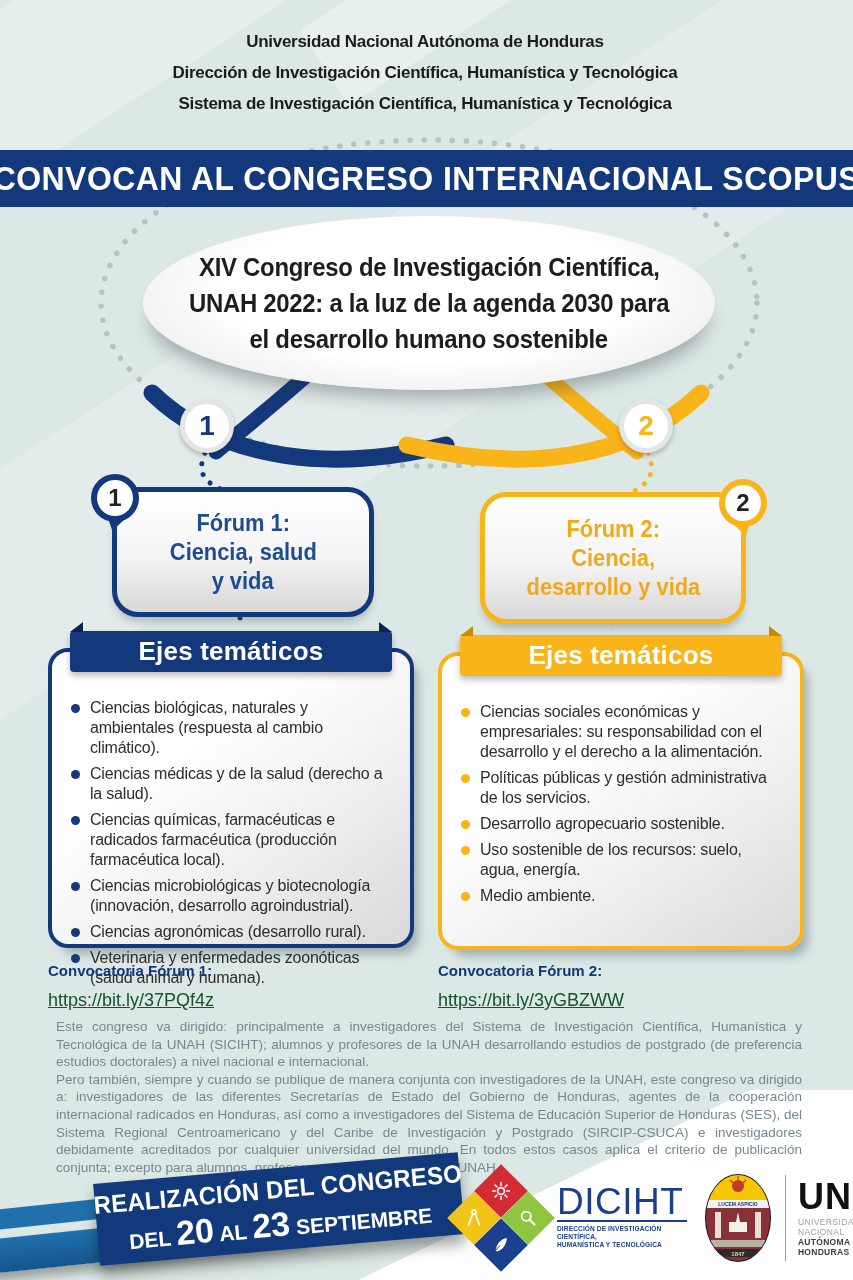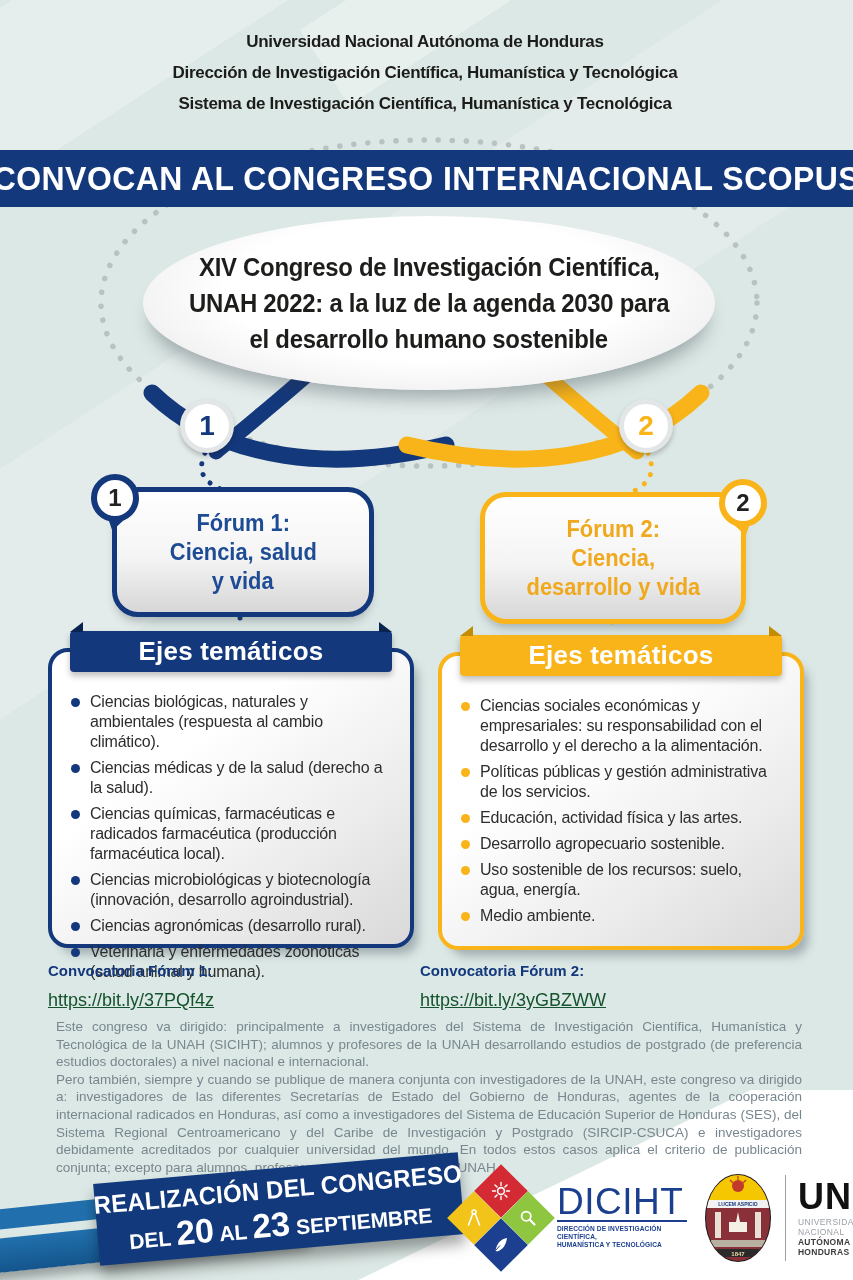--- a/index.html
+++ b/index.html
@@ -109,34 +109,34 @@
   .ejes-ribbon::before,.ejes-ribbon::after{content:"";position:absolute;top:-9px;width:0;height:0;border-style:solid;}
   .ejes-ribbon::before{left:0;border-width:0 0 10px 13px;}
   .ejes-ribbon::after{right:0;border-width:0 13px 10px 0;}
   .e1 .ejes-ribbon::before{border-color:transparent transparent #0a2450 transparent;}
   .e1 .ejes-ribbon::after{border-color:transparent #0a2450 transparent transparent;border-width:0 0 10px 13px;border-color:transparent transparent #0a2450;transform:scaleX(-1);}
   .e2 .ejes-ribbon::before{border-color:transparent transparent #c48c00;}
   .e2 .ejes-ribbon::after{border-width:0 0 10px 13px;border-color:transparent transparent #c48c00;transform:scaleX(-1);}
   .ejes-list{list-style:none;margin:0;padding:40px 16px 0 16px;}
   .ejes-list li{
     position:relative;padding-left:22px;margin-bottom:6px;
-    font-size:16px;line-height:20px;color:#2d2d2d;letter-spacing:-.2px;
+    font-size:16px;line-height:20px;color:#2d2d2d;letter-spacing:-.2px;margin-top:6px;
   }
   .ejes-list li::before{
     content:"";position:absolute;left:3px;top:6px;width:9px;height:9px;border-radius:50%;
   }
   .e1 .ejes-list li::before{background:#14387c;}
   .e2 .ejes-list li::before{background:#f9b41a;}
 
   
   .convocatoria{position:absolute;z-index:2;}
   .convocatoria .clabel{font-size:15px;font-weight:700;color:#14387c;margin-bottom:11px;}
   .convocatoria a{font-size:18px;color:#14532d;text-decoration:underline;}
   .convocatoria.c1{left:48px;top:962px;}
-  .convocatoria.c2{left:420px;top:962px;}
+  .convocatoria.c2{left:438px;top:962px;}
 
   
   .audience{
     position:absolute;left:56px;top:1018px;width:746px;z-index:2;
     color:#78878f;font-size:13.5px;line-height:17.6px;text-align:justify;
   }
   .audience p{margin:0;}
 
   
   .white-wedge{
@@ -248,21 +248,20 @@
       <li>Ciencias microbiológicas y biotecnología (innovación, desarrollo agroindustrial).</li>
       <li>Ciencias agronómicas (desarrollo rural).</li>
       <li>Veterinaria y enfermedades zoonóticas (salud animal y humana).</li>
     </ul>
   </div>
   <div class="ejes-box e2">
     <div class="ejes-ribbon">Ejes temáticos</div>
     <ul class="ejes-list">
       <li>Ciencias sociales económicas y empresariales: su responsabilidad con el desarrollo y el derecho a la alimentación.</li>
       <li>Políticas públicas y gestión administrativa de los servicios.</li>
-      <li>Educación, actividad física y las artes.</li>
       <li>Desarrollo agropecuario sostenible.</li>
       <li>Uso sostenible de los recursos: suelo, agua, energía.</li>
       <li>Medio ambiente.</li>
     </ul>
   </div>
 
   <div class="convocatoria c1">
     <div class="clabel">Convocatoria Fórum 1:</div>
     <a href="#">https://bit.ly/37PQf4z</a>
   </div>

